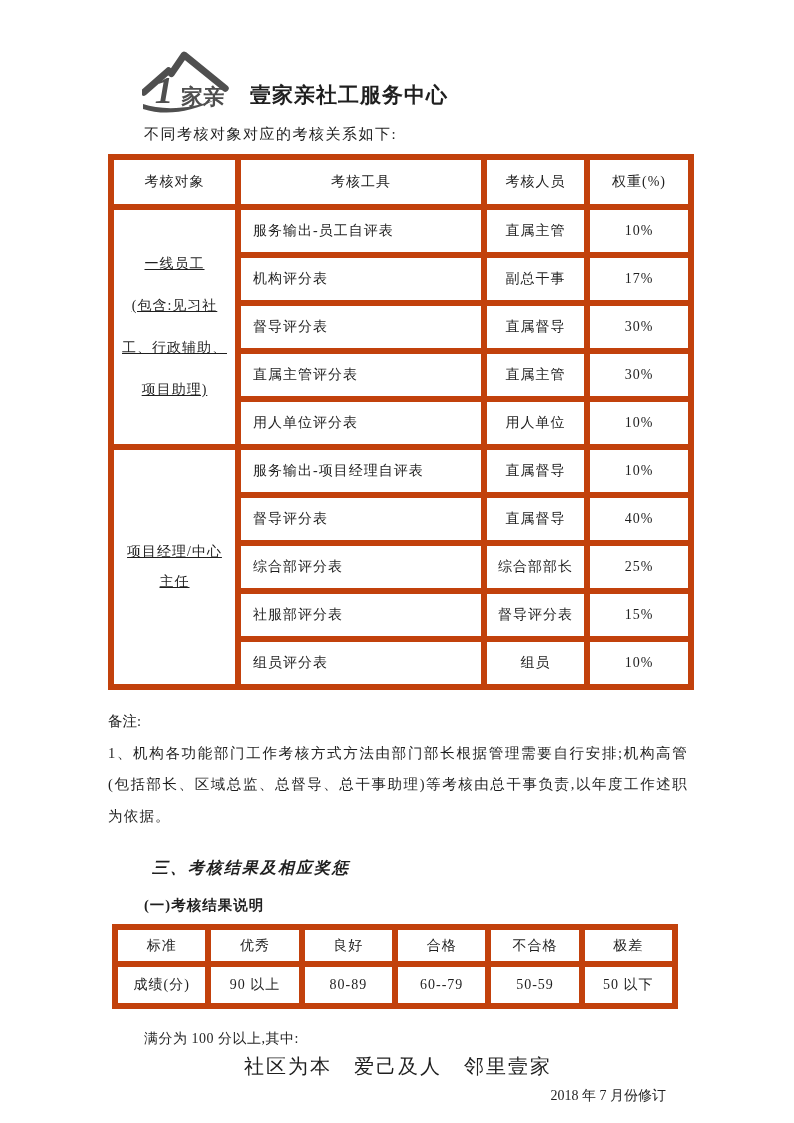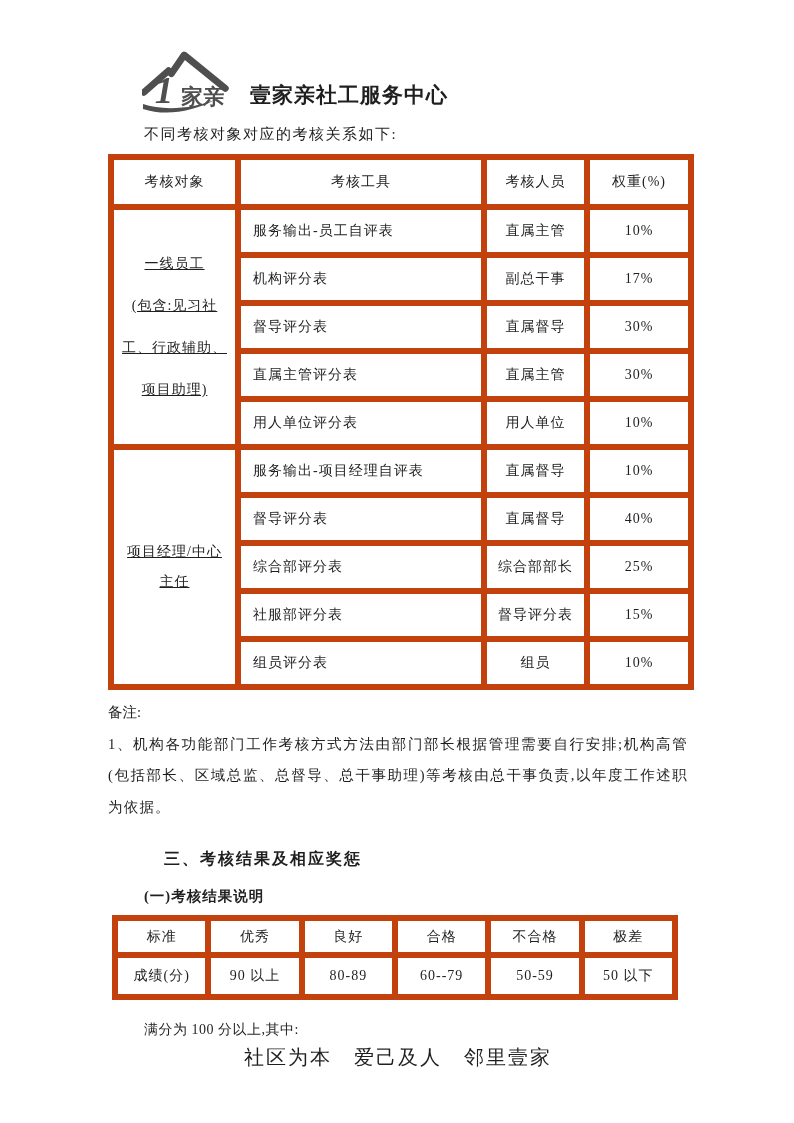--- a/index.html
+++ b/index.html
@@ -41,28 +41,29 @@
   .main-tbl .tool-cell { text-align: left; padding-left: 12px; }
   .target-cell { font-size: 14.5px; text-decoration: underline; }
   .target-line { display: block; line-height: 42px; }
   .target-line-sm { display: block; line-height: 30px; }
 
   .result-tbl { width: 566px; margin-left: 4px; }
   .result-tbl th { height: 31px; }
   .result-tbl td { height: 36px; }
 
   
-  .notes { margin-top: 7px; }
+  .notes { margin-top: 16px; }
   .notes p { margin: 0; font-size: 14.5px; line-height: 31.5px; }
   .note-item { text-align: justify; letter-spacing: 1.2px; }
 
   
   .sec-heading {
-    margin: 26px 0 0 56px; font-size: 16px; font-weight: bold;
+    margin: 26px 0 0 44px; font-size: 16px; font-weight: bold;
     letter-spacing: 2px;
+    font-style: italic;
   }
   .sec-subheading {
     margin: 17px 0 9px 36px; font-size: 14.5px; font-weight: bold;
     letter-spacing: 1px;
   }
 
   
   .full-score { margin: 21px 0 0 36px; font-size: 14px; letter-spacing: 0.5px; }
   .slogan {
     margin: 5px 0 0 0; text-align: center;
@@ -193,15 +194,16 @@
           <td>80-89</td>
           <td>60--79</td>
           <td>50-59</td>
           <td>50 以下</td>
         </tr>
       </tbody>
     </table>
 
     <p class="full-score">满分为 100 分以上,其中:</p>
     <p class="slogan">社区为本　爱己及人　邻里壹家</p>
+    <p class="revision">2018 年 7 月份修订</p>
 
   </div>
 </div>
 
 </body></html>

